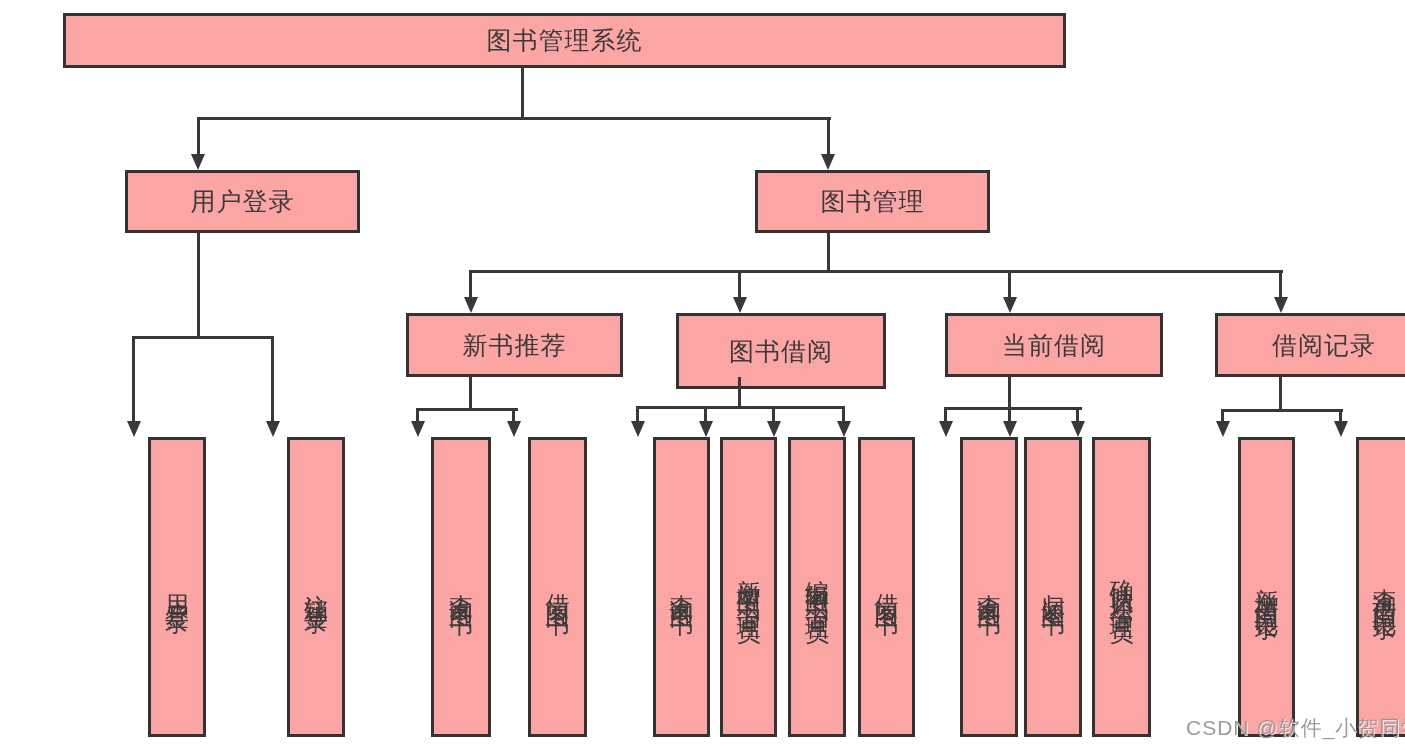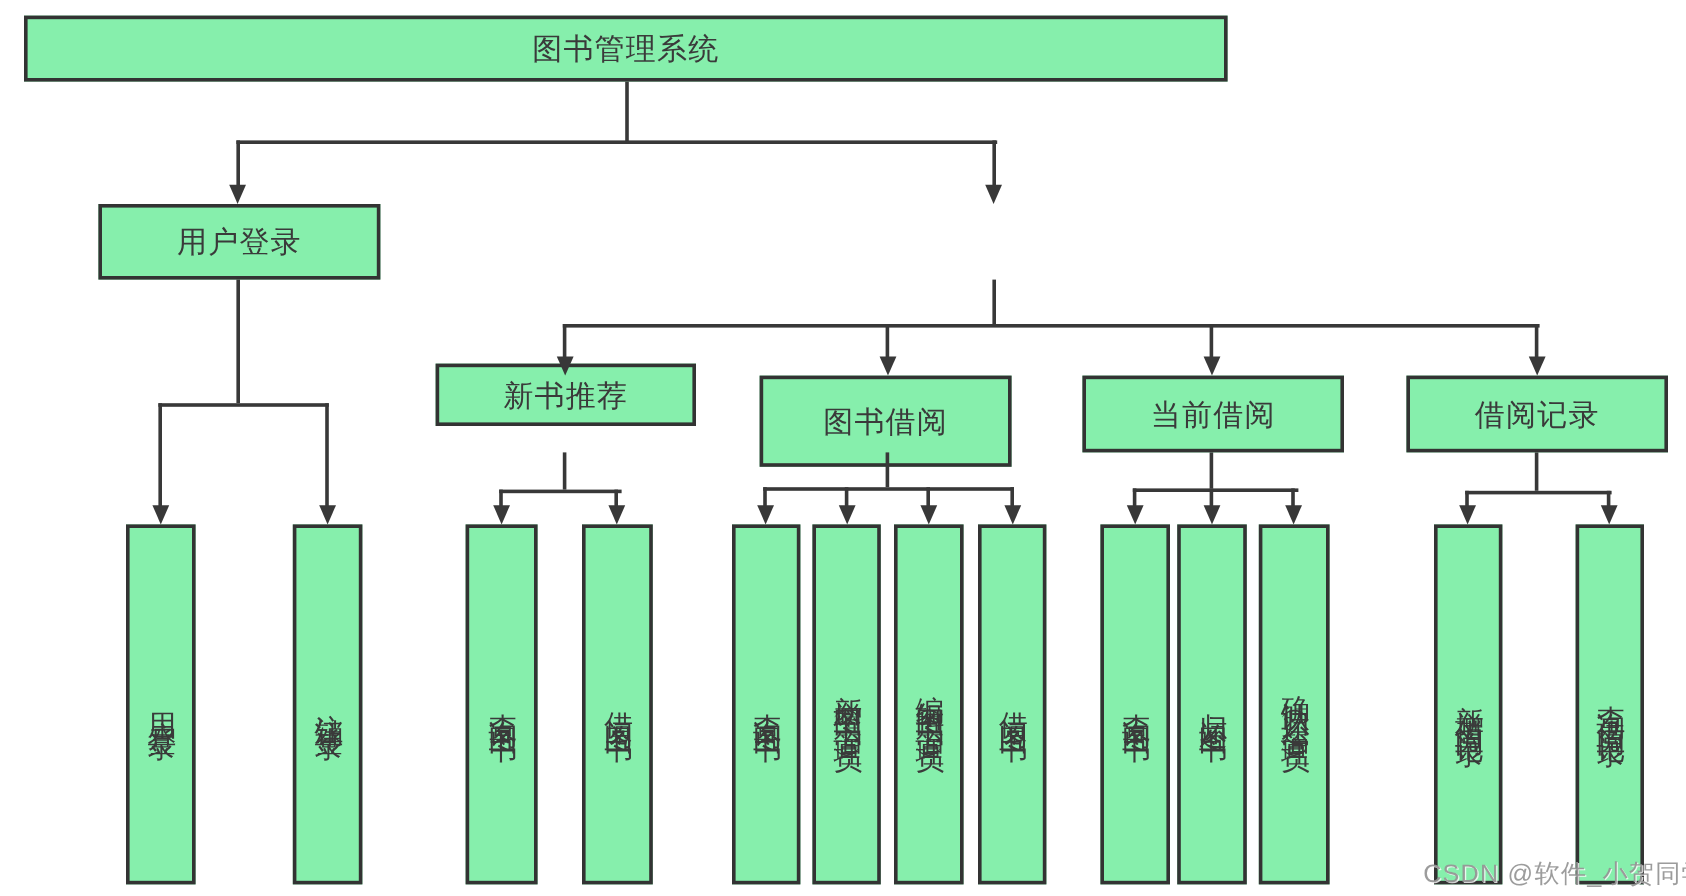--- a/index.html
+++ b/index.html
@@ -7,27 +7,28 @@
     position:relative;
     width:1405px;height:747px;
     background:#ffffff;
     font-family:"Liberation Sans","DejaVu Sans",sans-serif;
     overflow:hidden;
   }
   .node{
     position:absolute;
     box-sizing:border-box;
     border:3px solid #333333;
-    background:#86efac;
+    background:#fca5a5;
     color:#3a3a3a;
     display:flex;
     align-items:center;
     justify-content:center;
     font-size:25px;
     letter-spacing:1px;
+    margin-left:43px;
   }
   .vnode{
     writing-mode:vertical-rl;
     font-size:24px;
     letter-spacing:6px;
     line-height:1;
   }
   .hl{position:absolute;height:3px;background:#383838;}
   .vl{position:absolute;width:3px;background:#383838;}
   .ar{
@@ -49,22 +50,23 @@
 </style>
 </head>
 <body>
 
 <div class="diagram">
 
   <div class="node" style="left:20px;top:13px;width:1003px;height:55px;">图书管理系统</div>
 
   <div class="node" style="left:82px;top:170px;width:235px;height:63px;">用户登录</div>
 
+  <div class="node" style="left:712px;top:170px;width:235px;height:63px;">图书管理</div>
 
-  <div class="node" style="left:363px;top:303px;width:217px;height:52px;">新书推荐</div>
+  <div class="node" style="left:363px;top:313px;width:217px;height:64px;">新书推荐</div>
 
   <div class="node" style="left:633px;top:313px;width:210px;height:76px;">图书借阅</div>
 
   <div class="node" style="left:1172px;top:313px;width:218px;height:64px;">借阅记录</div>
 
   <div class="node" style="left:902px;top:313px;width:218px;height:64px;">当前借阅</div>
 
   <div class="node vnode" style="left:105px;top:437px;width:58px;height:300px;">用户登录</div>
 
   <div class="node vnode" style="left:244px;top:437px;width:58px;height:300px;">注销登录</div>

